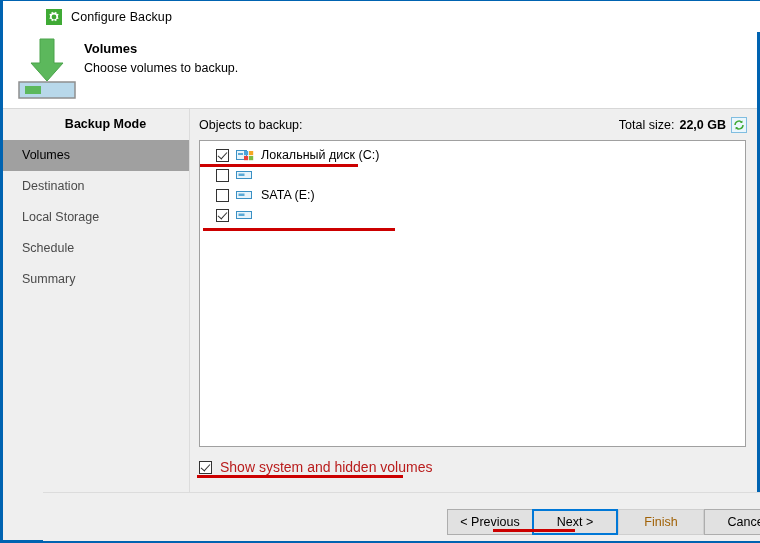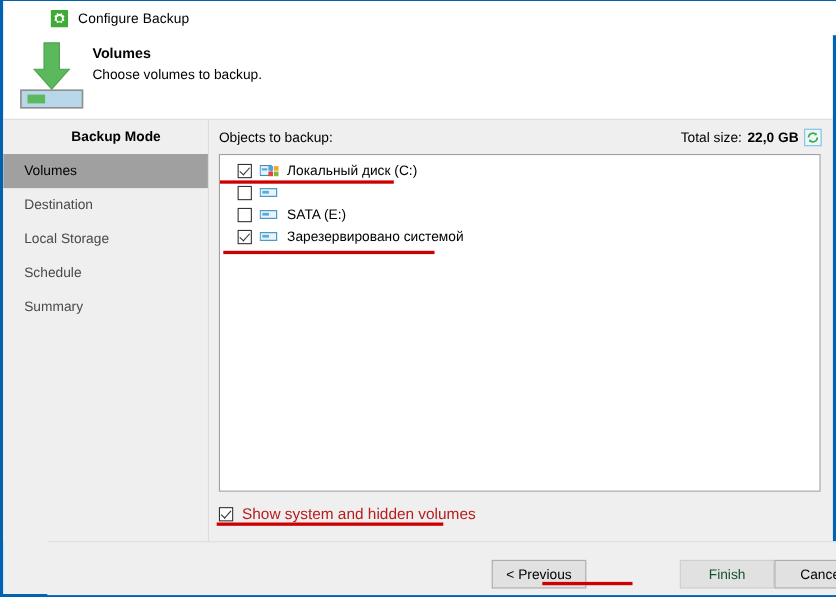--- a/index.html
+++ b/index.html
@@ -276,21 +276,21 @@
     display: flex;
     align-items: center;
     justify-content: center;
     padding: 0;
   }
   .btn.default {
     border: 2px solid #0078d7;
     background: #e1e1e1;
   }
   .btn.disabled {
-    color: #14532d;
+    color: #a16207;
     background: #e1e1e1;
     border: 1px solid #cfcfcf;
   }
   #btn-previous { left: 404px; }
   #btn-next     { left: 489px; }
   #btn-finish   { left: 575px; }
   #btn-cancel   { left: 661px; }
 
   
   .annot {
@@ -403,34 +403,34 @@
         </div>
 
         <div class="vol-row">
           <span class="vol-check checked"></span>
           <span class="vol-icon">
             <svg width="18" height="14" viewBox="0 0 18 14">
               <rect x="0.5" y="3.5" width="15" height="7" fill="#e8f4fb" stroke="#3a90c4" stroke-width="1"></rect>
               <rect x="2.5" y="5.5" width="6" height="2.5" fill="#5aa9d6"></rect>
             </svg>
           </span>
-          <span class="vol-label">Зарезервировано системой</span>
         </div>
 
       </div>
 
       <div id="show-system-row">
         <span id="show-system-check"></span>
         <span id="show-system-label">Show system and hidden volumes</span>
       </div>
 
     </div>
 
     <div id="footer">
       <button class="btn" id="btn-previous">&lt; Previous</button>
+      <button class="btn default" id="btn-next">Next &gt;</button>
       <button class="btn disabled" id="btn-finish" disabled="">Finish</button>
       <button class="btn" id="btn-cancel">Cancel</button>
     </div>
 
   </div>
 
   <div class="annot" style="left:197px; top:163px; width:158px;"></div>
   <div class="annot" style="left:200px; top:227px; width:192px;"></div>
   <div class="annot" style="left:194px; top:474px; width:206px;"></div>
   <div class="annot" style="left:490px; top:528px; width:82px;"></div>

